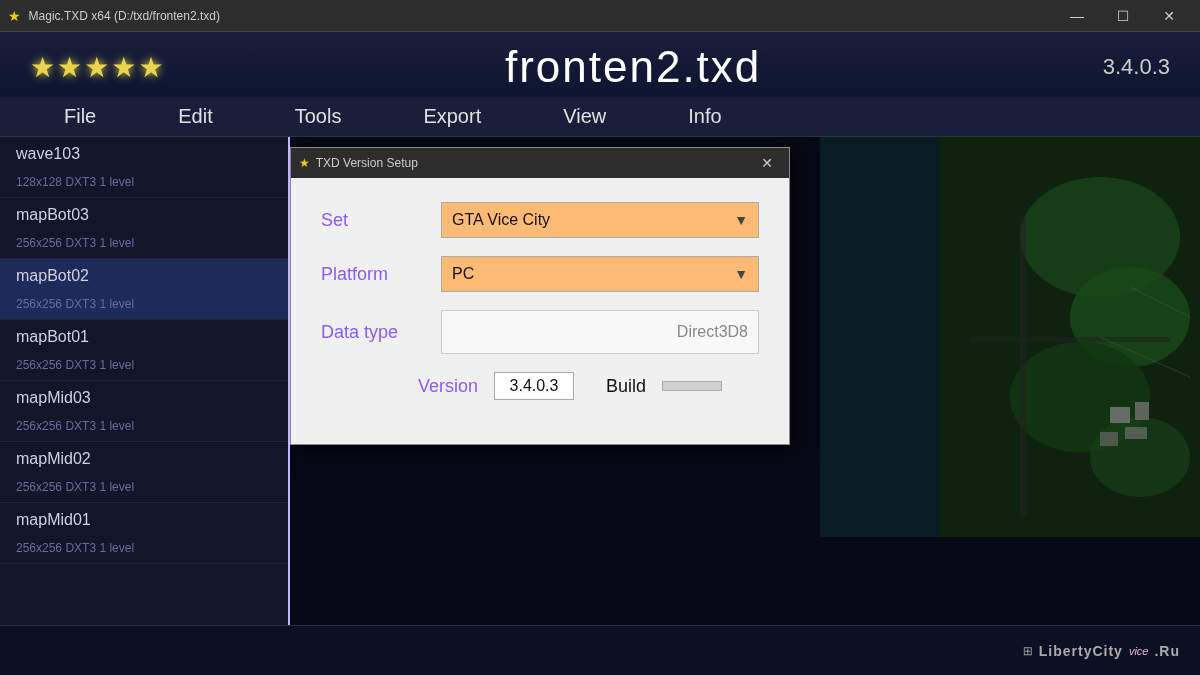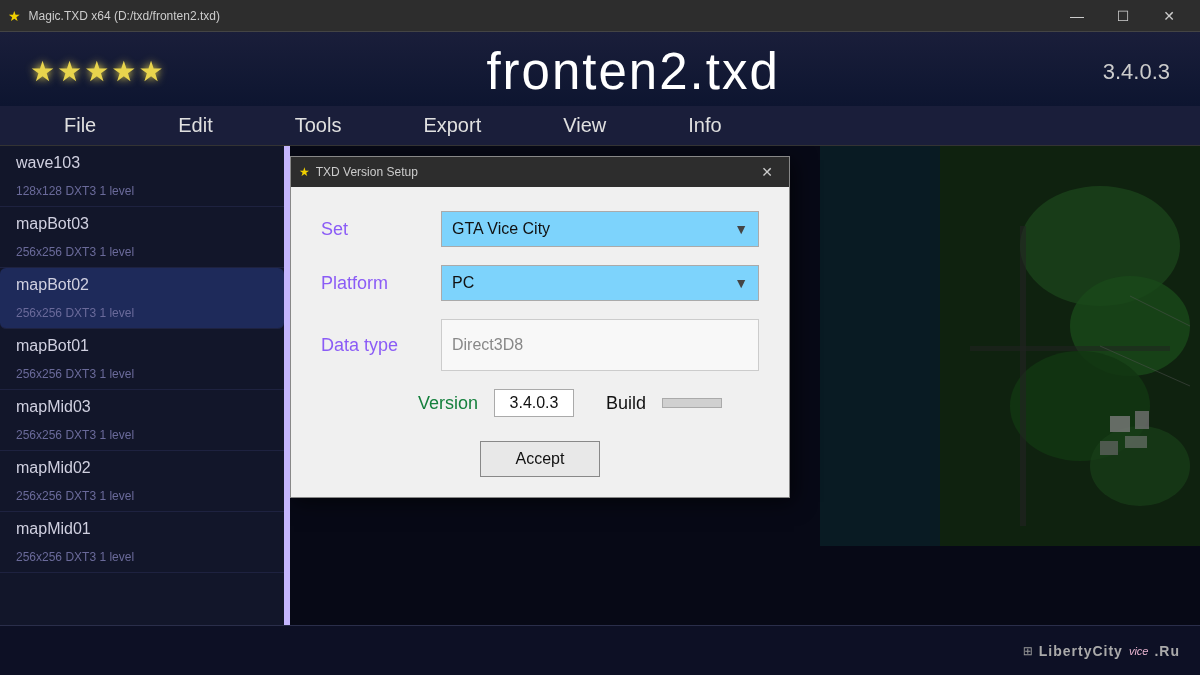--- a/index.html
+++ b/index.html
@@ -66,21 +66,21 @@
       align-items: center;
       justify-content: space-between;
     }
     .star {
       color: #e8d44d;
       font-size: 28px;
       text-shadow: 0 0 8px #e8d44d;
     }
     .app-title {
       color: #ffffff;
-      font-size: 51px;
+      font-size: 44px;
       font-weight: 300;
       letter-spacing: 2px;
       text-align: center;
       flex: 1;
     }
     .version-badge {
       color: #cccccc;
       font-size: 22px;
     }
 
@@ -105,29 +105,29 @@
       flex: 1;
       display: flex;
       position: relative;
       overflow: hidden;
     }
 
     
     .file-list {
       width: 290px;
       background: #12162a;
-      border-right: 6px solid #c4b5fd;
+      border-right: 2px solid #c4b5fd;
       overflow-y: auto;
     }
     .file-item {
       padding: 8px 16px;
       border-bottom: 1px solid #1e2240;
       cursor: pointer;
     }
-    .file-item.selected { background: #1e2a5a; border-radius: 6px; }
+    .file-item.selected { background: #1e2a5a; }
     .file-item-name {
       color: #d0d0e0;
       font-size: 16px;
     }
     .file-item-info {
       color: #6a6a9a;
       font-size: 12px;
       margin-top: 12px;
     }
 
@@ -231,57 +231,58 @@
       font-size: 18px;
       font-weight: 400;
     }
     .form-control {
       flex: 1;
       position: relative;
     }
     .select-box {
       width: 100%;
       height: 36px;
-      background: #7dd3fc;
+      background: #fdba74;
       border: 1px solid #aaa;
       display: flex;
       align-items: center;
       justify-content: space-between;
       padding: 0 10px;
       cursor: pointer;
       font-size: 16px;
       color: #111;
     }
     .select-arrow {
       color: #444;
       font-size: 14px;
     }
     .input-box {
       width: 100%;
-      height: 52px;
+      height: 44px;
       background: #f8f8f8;
       border: 1px solid #ccc;
       padding: 0 10px;
       font-size: 16px;
       color: #888;
       display: flex;
       align-items: center;
+      justify-content: flex-end;
     }
 
     .version-row {
       display: flex;
       align-items: center;
       justify-content: center;
       gap: 16px;
       margin-bottom: 24px;
       padding-left: 60px;
     }
     .version-label {
       font-size: 18px;
-      color: #15803d;
+      color: #8b5cf6;
     }
     .version-value {
       background: #fff;
       border: 1px solid #aaa;
       padding: 4px 12px;
       font-size: 16px;
       color: #111;
       min-width: 80px;
       text-align: center;
     }
@@ -461,21 +462,20 @@
             </div>
 
             <div class="version-row">
               <span class="version-label">Version</span>
               <span class="version-value">3.4.0.3</span>
               <span class="build-label">Build</span>
               <span class="build-value"></span>
             </div>
 
             <div class="dialog-buttons">
-              <button class="dialog-btn">Accept</button>
             </div>
           </div>
         </div>
       </div>
     </div>
   </div>
 
   <div class="bottom-bar">
     <div class="liberty-city-logo">
       <span style="color:#999;font-size:12px;">⊞</span>

